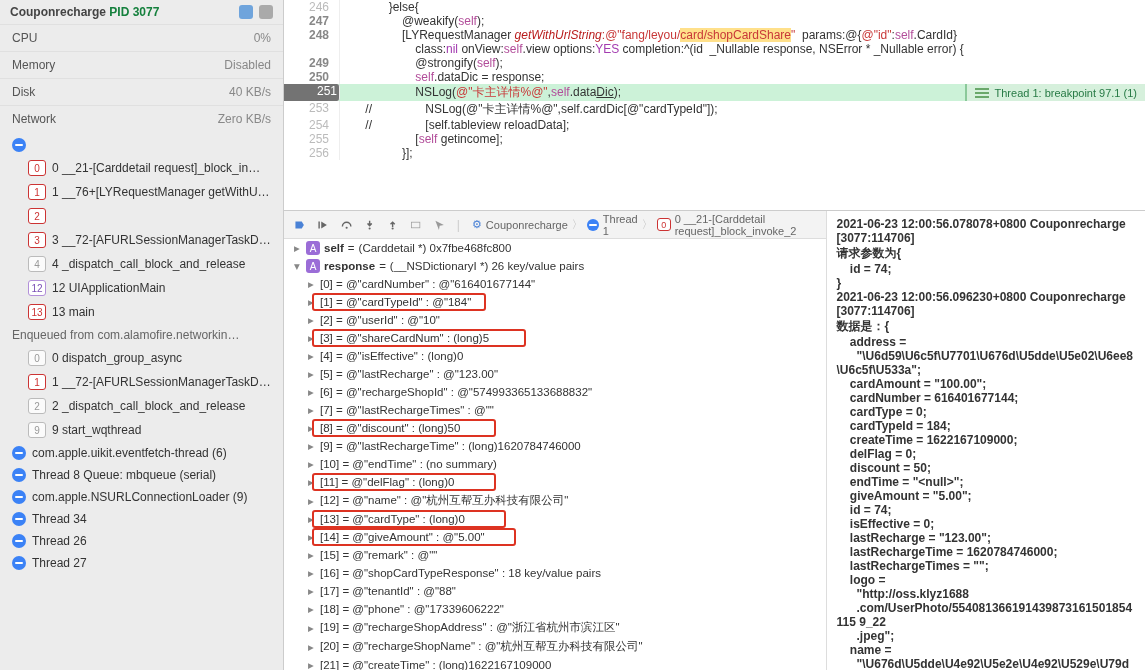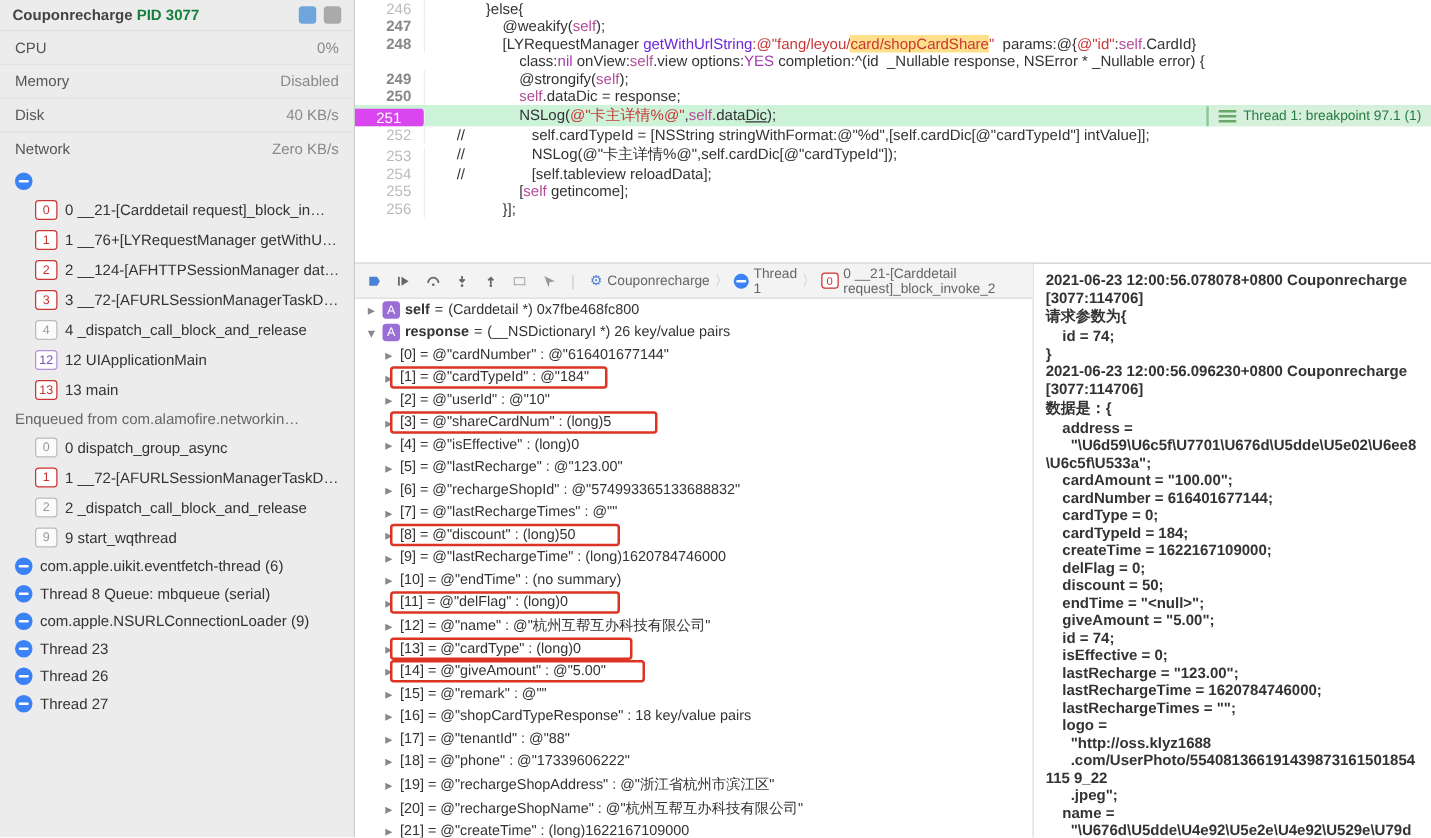--- a/index.html
+++ b/index.html
@@ -13,30 +13,30 @@
 .tree { padding: 2px 0; }
 .tree-row { display: flex; align-items: center; padding: 4px 8px 4px 12px; gap: 6px; color: #333; white-space: nowrap; overflow: hidden; text-overflow: ellipsis; cursor: default; }
 .tree-row.indent { padding-left: 28px; }
 .thread-icon { width: 14px; height: 14px; border-radius: 50%; background: #3b82f6; display: flex; align-items: center; justify-content: center; flex-shrink: 0; }
 .thread-icon::after { content:""; width:8px; height:2px; background:#fff; border-radius:1px; }
 .frame-num { display: inline-flex; width: 18px; height: 16px; align-items: center; justify-content: center; background: #fff; border: 1px solid #c33; color: #c33; border-radius: 3px; font-size: 10px; flex-shrink:0; }
 .frame-num.gray { border-color:#bbb; color:#999; background:#fbfbfb; }
 .frame-num.purple { border-color:#b28fd9; color:#7a4fb5; }
 .right-panel { flex: 1; display: flex; flex-direction: column; }
 .code-area { flex: 0 0 210px; background: #fff; font-family: "SF Mono", Menlo, monospace; font-size: 12px; overflow: hidden; }
-.code-line { display: flex; align-items: flex-end; }
+.code-line { display: flex; }
 .gutter { width: 56px; text-align: right; padding-right: 10px; color: #bbb; flex-shrink:0; border-right: 1px solid #eee; }
 .gutter.dark { color:#888; font-weight:600; }
 .code { padding-left: 12px; white-space: pre; }
 .code-line.highlight { background: #ccf2d8; }
-.code-line.highlight .gutter { background:#d946ef; color:#fff; border-radius:0 3px 3px 0; padding-right:18px; }
+.code-line.highlight .gutter { background:#737373; color:#fff; border-radius:0 3px 3px 0; padding-right:2px; }
 .codehl-yellow { background:#ffe08a; }
 .code .k-self { color:#b24d9a; }
 .code .k-str { color:#c83838; }
-.code .k-func { color:#6d28d9; }
+.code .k-func { color:#b91c1c;font-style:italic; }
 .code .k-const { color:#a33bb0; }
 .thread-chip { margin-left:auto; background:#d6f0dc; color:#277a45; padding:2px 8px; font-size:11px; border-left:2px solid #8bc99a; display:flex; align-items:center; gap:6px; }
 .menu-icon { width:14px; height:10px; display:flex; flex-direction:column; justify-content:space-between; }
 .menu-icon span { height:2px; background:#6aa86a; }
 .bottom-area { flex:1; display:flex; border-top:1px solid #ccc; }
 .toolbar { height:28px; display:flex; align-items:center; gap:12px; padding:0 10px; border-bottom:1px solid #ddd; background:#f3f3f3; color:#666; }
 .tb-icon { width:14px; height:14px; }
 .crumb { display:flex; align-items:center; gap:4px; color:#666; font-size:11px; }
 .crumb span.sep { color:#bbb; }
 .vars-area { flex:0 0 394px; border-right:1px solid #ddd; display:flex; flex-direction:column; }
@@ -87,21 +87,20 @@
     <div class="tree-row indent">
         <span class="frame-num">0</span>
         <span>0 __21-[Carddetail request]_block_in…</span>
       </div>
     <div class="tree-row indent">
         <span class="frame-num">1</span>
         <span>1 __76+[LYRequestManager getWithU…</span>
       </div>
     <div class="tree-row indent">
         <span class="frame-num">2</span>
-        <span>2 __124-[AFHTTPSessionManager dat…</span>
       </div>
     <div class="tree-row indent">
         <span class="frame-num">3</span>
         <span>3 __72-[AFURLSessionManagerTaskD…</span>
       </div>
     <div class="tree-row indent">
         <span class="frame-num gray">4</span>
         <span>4 _dispatch_call_block_and_release</span>
       </div>
     <div class="tree-row indent">
@@ -138,21 +137,21 @@
     <div class="tree-row">
         <span class="thread-icon"></span>
         <span>Thread 8 Queue: mbqueue (serial)</span>
       </div>
     <div class="tree-row">
         <span class="thread-icon"></span>
         <span>com.apple.NSURLConnectionLoader (9)</span>
       </div>
     <div class="tree-row">
         <span class="thread-icon"></span>
-        <span>Thread 23</span>
+        <span>Thread 34</span>
       </div>
     <div class="tree-row">
         <span class="thread-icon"></span>
         <span>Thread 26</span>
       </div>
     <div class="tree-row">
         <span class="thread-icon"></span>
         <span>Thread 27</span>
       </div>
   </div>
@@ -188,24 +187,20 @@
         <div class="gutter">251</div>
         <div class="code">                   NSLog(<span class="k-str">@"卡主详情%@"</span>,<span class="k-self">self</span>.data<u>Dic</u>);</div>
         <div class="thread-chip">
           <div class="menu-icon">
             <span></span>
             <span></span>
             <span></span>
           </div>
           <span>Thread 1: breakpoint 97.1 (1)</span>
         </div>
-      </div>
-    <div class="code-line">
-        <div class="gutter">252</div>
-        <div class="code k-cmt">    //                self.cardTypeId = [NSString stringWithFormat:@"%d",[self.cardDic[@"cardTypeId"] intValue]];</div>
       </div>
     <div class="code-line">
         <div class="gutter">253</div>
         <div class="code k-cmt">    //                NSLog(@"卡主详情%@",self.cardDic[@"cardTypeId"]);</div>
       </div>
     <div class="code-line">
         <div class="gutter">254</div>
         <div class="code k-cmt">    //                [self.tableview reloadData];</div>
       </div>
     <div class="code-line">

